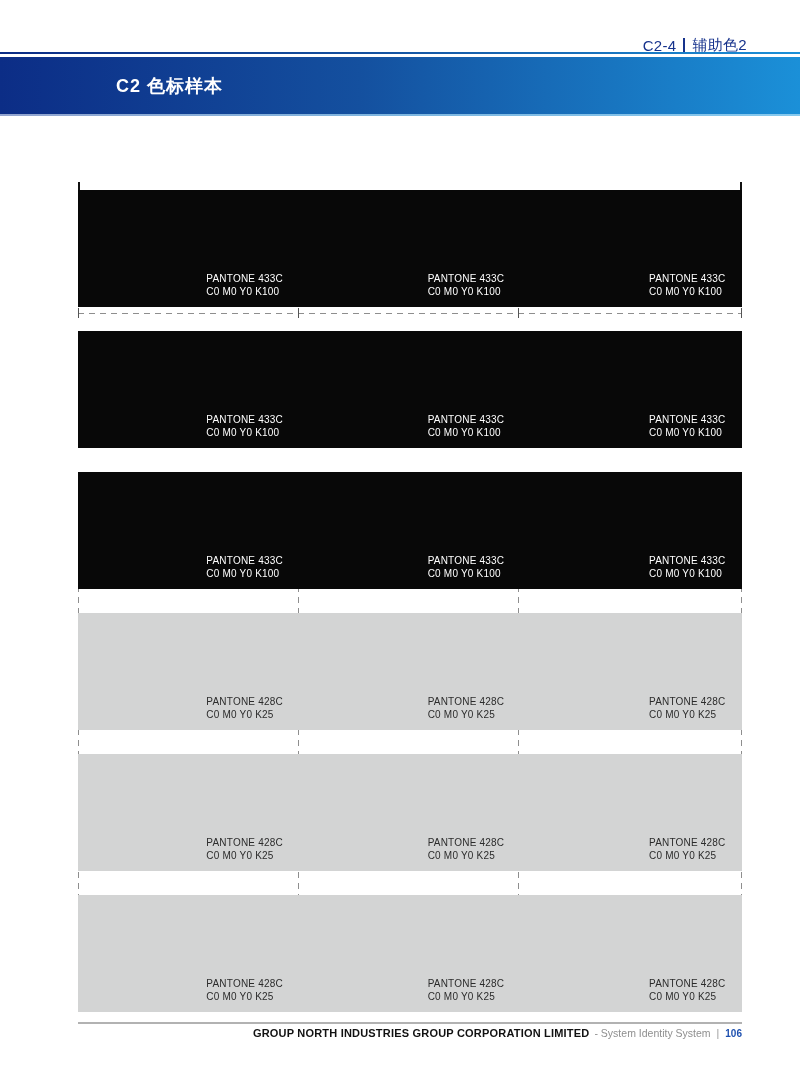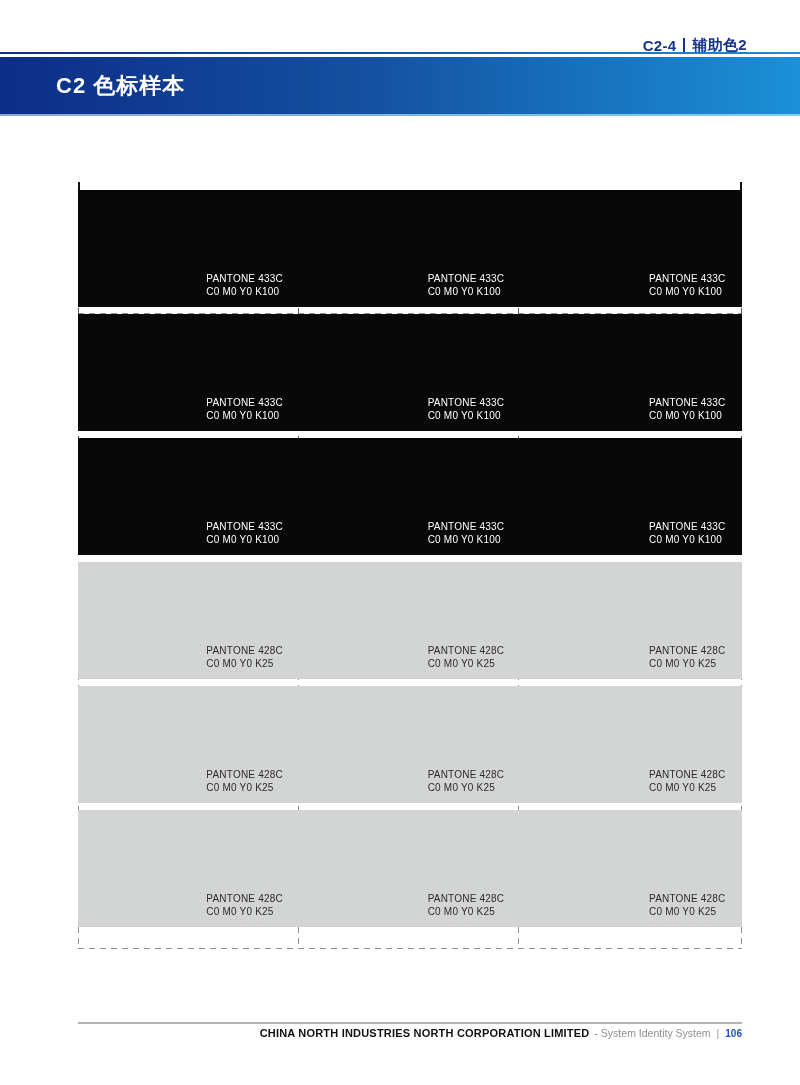--- a/index.html
+++ b/index.html
@@ -8,21 +8,21 @@
     width: 800px; height: 1085px;
     position: relative;
     font-family: "Liberation Sans", sans-serif;
     overflow: hidden;
   }
 
   
   .section-tag {
     position: absolute;
     top: 36px; right: 53px;
-    font-size: 15px; font-weight: 700;
+    font-size: 15px; font-weight: 400;
     color: #16328c;
     letter-spacing: 0.3px;
     display: flex; align-items: center;
   }
   .section-tag .sep {
     display: inline-block;
     width: 2px; height: 16px;
     background: #16328c;
     margin: 0 7px;
   }
@@ -43,35 +43,35 @@
   }
   .title-bar::after {
     content: "";
     position: absolute;
     left: 0; bottom: -2px;
     width: 100%; height: 2px;
     background: linear-gradient(90deg, #93a4cf 0%, #7db6e0 50%, #85c9ee 100%);
   }
   .page-title {
     color: #ffffff;
-    font-size: 22px; font-weight: 700;
+    font-size: 18px; font-weight: 700;
     letter-spacing: 1px;
-    padding-left: 56px;
+    padding-left: 116px;
   }
 
   
   .swatch-grid {
     position: absolute;
     left: 78px; top: 190px;
     width: 664px; height: 758px;
   }
   .swatch-row {
     display: flex;
     height: 117px;
-    margin-bottom: 7px;
+    margin-bottom: 24px;
   }
   .swatch-row:last-child { margin-bottom: 0; }
   .swatch-cell {
     flex: 1 1 0;
     position: relative;
   }
   .swatch-label {
     position: absolute;
     left: 58%; bottom: 9px;
     font-size: 10px;
@@ -292,17 +292,17 @@
         <div class="swatch-label" style="color: rgb(43, 43, 43);">
           <div>PANTONE 428C</div>
           <div>C0 M0 Y0 K25</div>
         </div>
       </div>
     </div>
   </div>
 
 <div class="footer-rule"></div>
 <div class="footer">
-  <span class="company">CHINA NORTH INDUSTRIES NORTH CORPORATION LIMITED</span>
+  <span class="company">GROUP NORTH INDUSTRIES GROUP CORPORATION LIMITED</span>
   <span class="system">- System Identity System</span>
   <span class="fsep">|</span>
   <span class="page-num">106</span>
 </div>
 
 </body></html>

